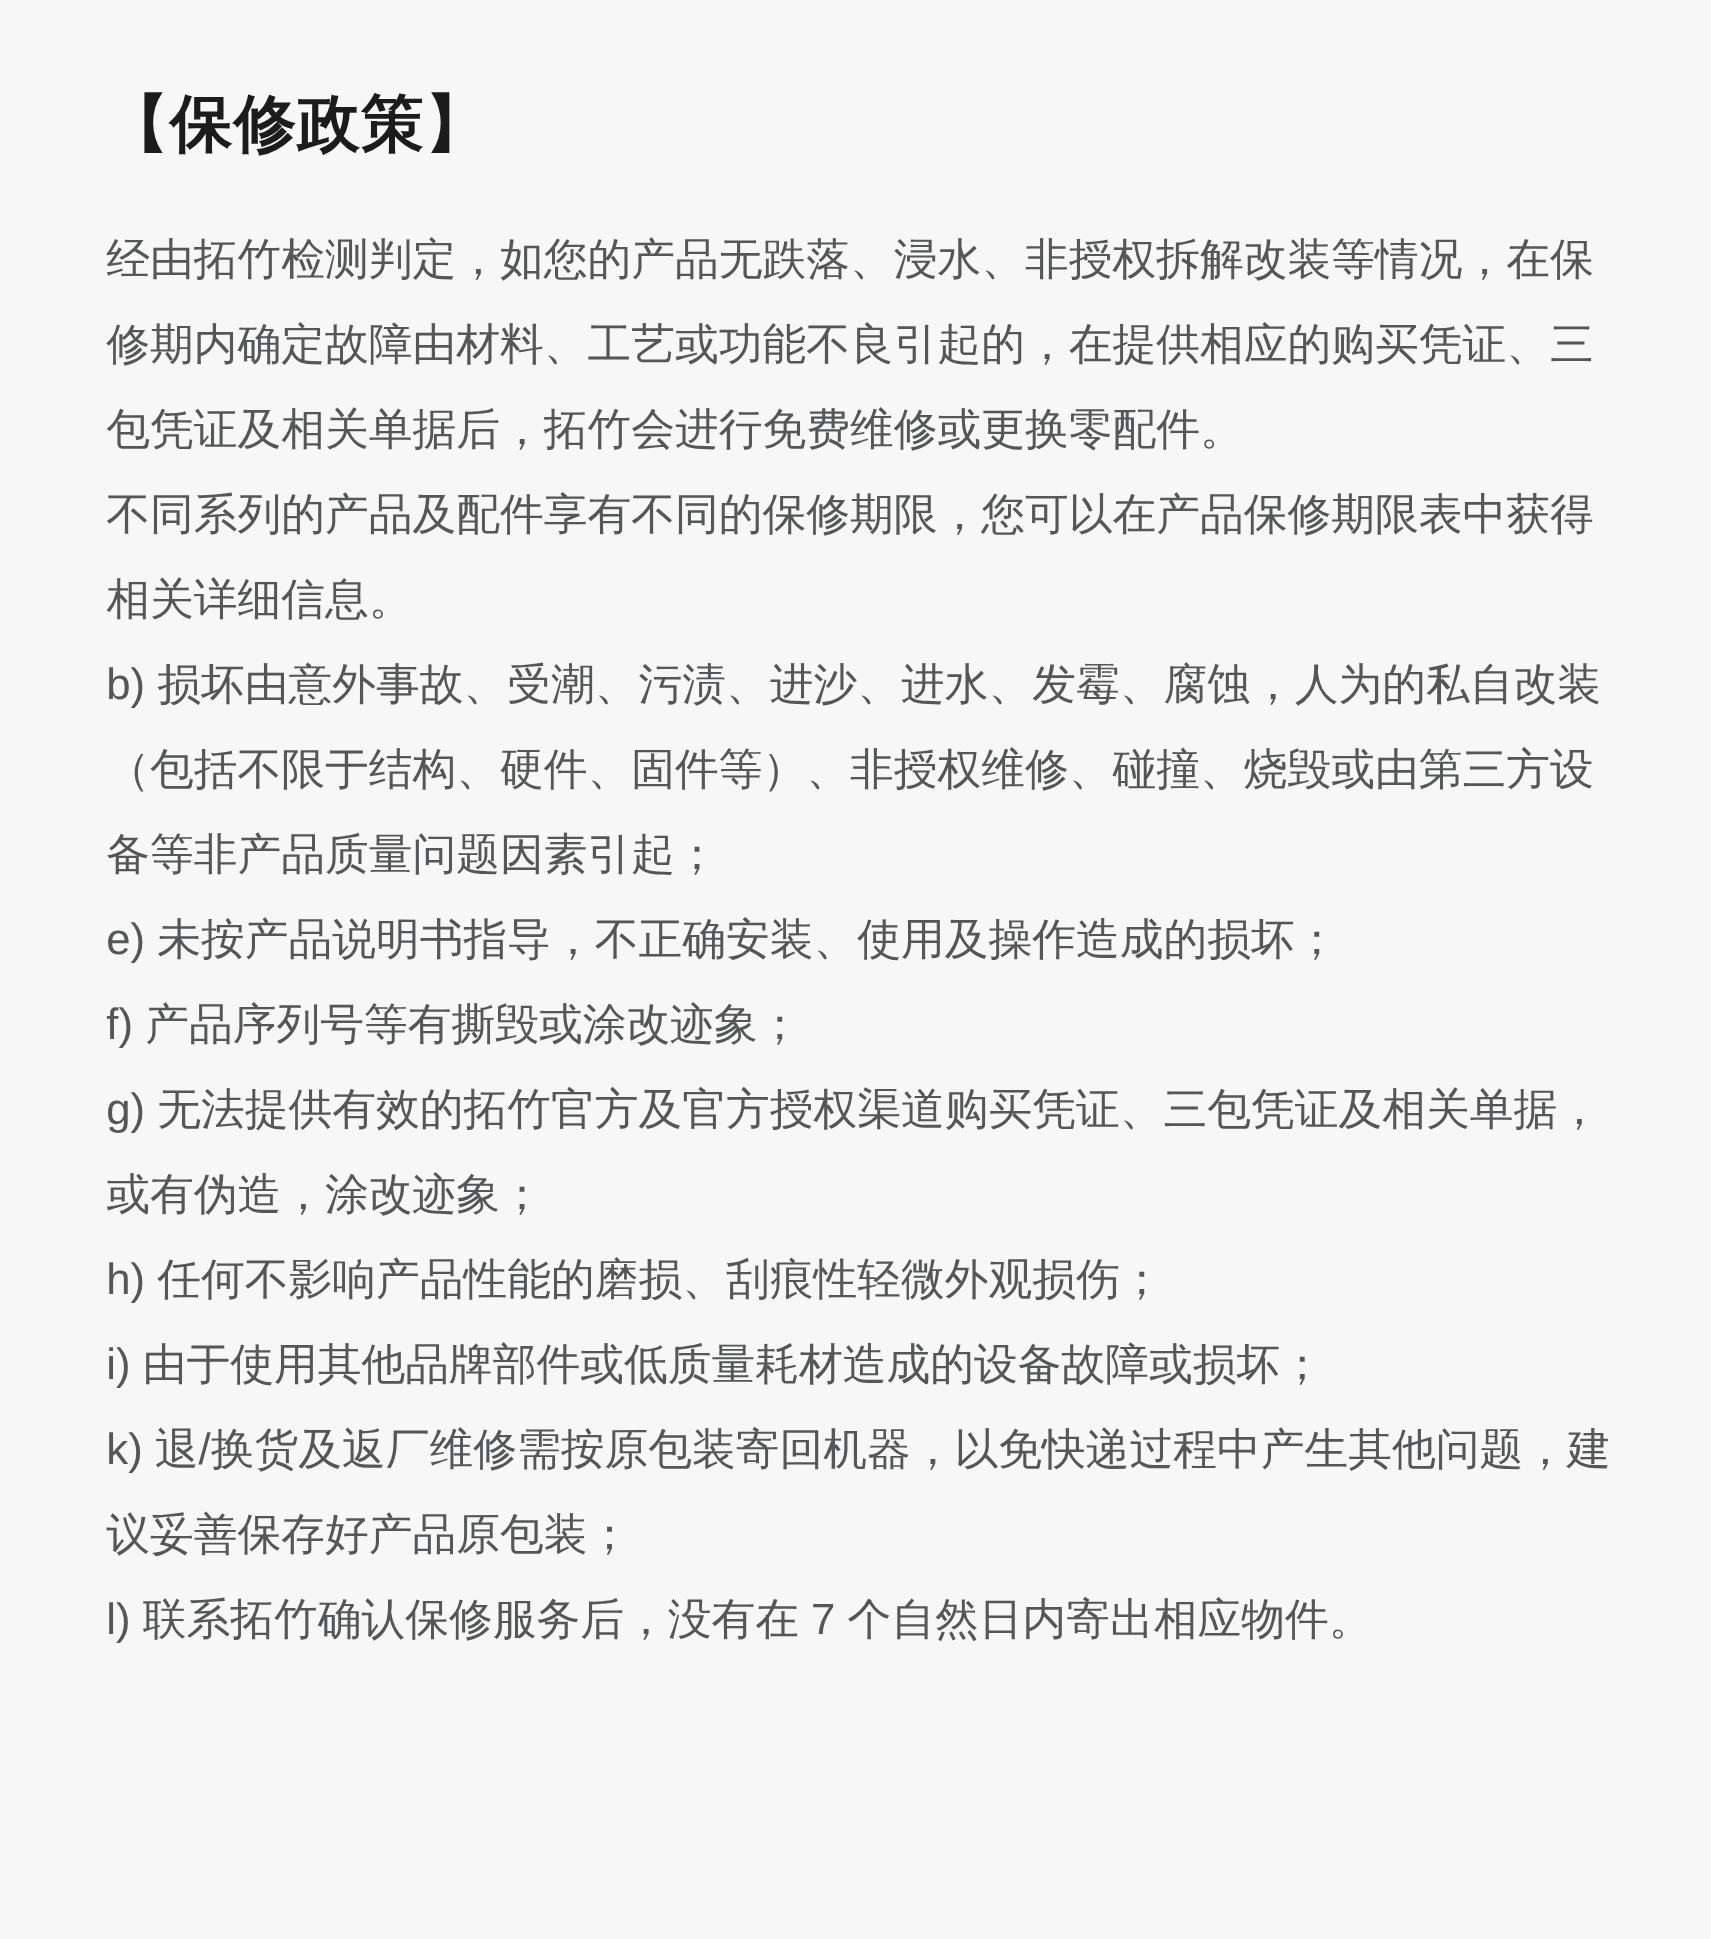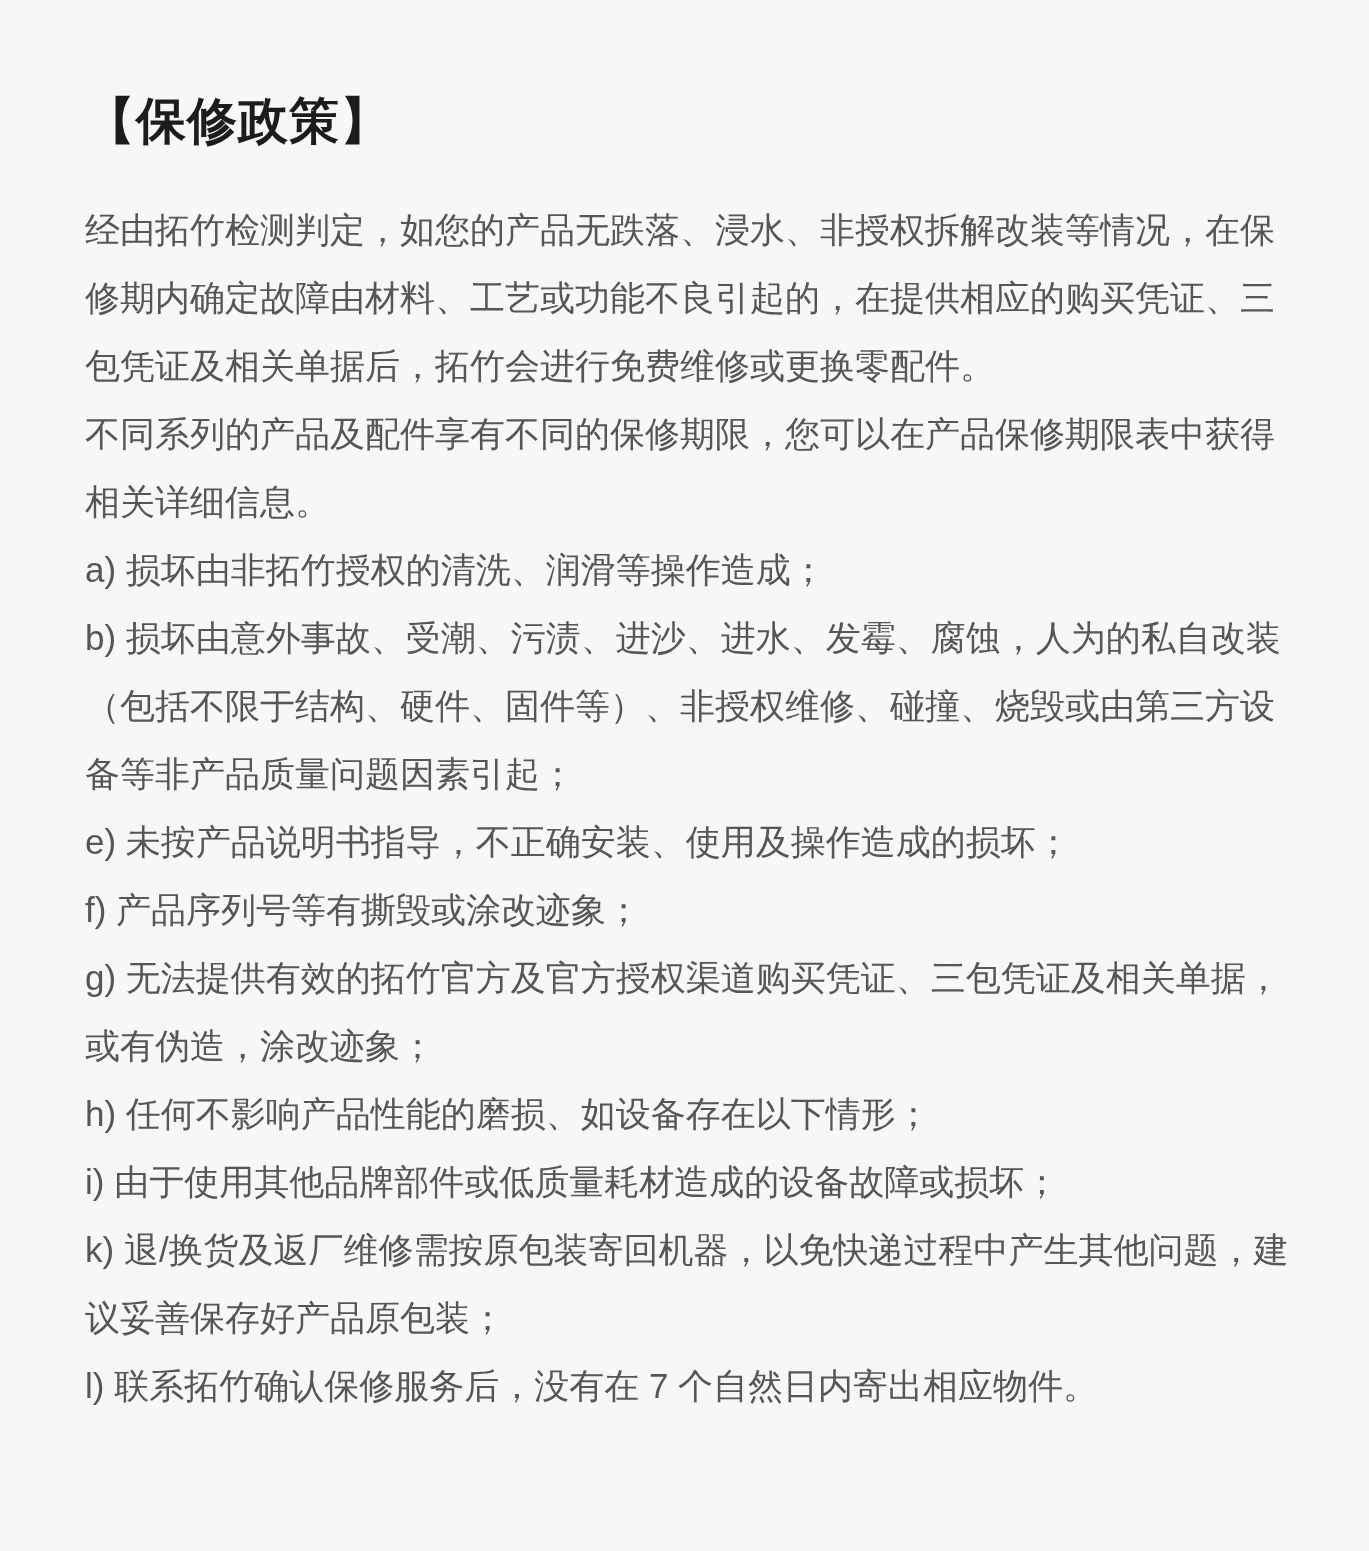--- a/index.html
+++ b/index.html
@@ -9,21 +9,21 @@
   body {
     width: 1369px;
     height: 1551px;
     background: #f7f7f7;
     font-family: "Liberation Sans", sans-serif;
     overflow: hidden;
   }
   .doc {
     box-sizing: border-box;
     width: 1174px;
-    padding: 88px 78px 0 85px;
+    padding: 66px 78px 0 85px;
   }
   .doc-title {
     margin: 0;
     padding: 0;
     font-size: 50px;
     font-weight: 600;
     letter-spacing: 1px;
     color: #1c1c1c;
     line-height: 66px;
   }
@@ -44,23 +44,22 @@
 </style>
 </head>
 <body>
 
 <div class="doc">
   <h1 class="doc-title">【保修政策】</h1>
 
   <div class="doc-body">
     <p>经由拓竹检测判定，如您的产品无跌落、浸水、非授权拆解改装等情况，在保修期内确定故障由材料、工艺或功能不良引起的，在提供相应的购买凭证、三包凭证及相关单据后，拓竹会进行免费维修或更换零配件。</p>
     <p>不同系列的产品及配件享有不同的保修期限，您可以在产品保修期限表中获得相关详细信息。</p>
-    <p>a) 损坏由非拓竹授权的清洗、润滑等操作造成；</p>
     <p>b) 损坏由意外事故、受潮、污渍、进沙、进水、发霉、腐蚀，人为的私自改装（包括不限于结构、硬件、固件等）、非授权维修、碰撞、烧毁或由第三方设备等非产品质量问题因素引起；</p>
     <p>e) 未按产品说明书指导，不正确安装、使用及操作造成的损坏；</p>
     <p>f) 产品序列号等有撕毁或涂改迹象；</p>
     <p>g) 无法提供有效的拓竹官方及官方授权渠道购买凭证、三包凭证及相关单据，或有伪造，涂改迹象；</p>
-    <p>h) 任何不影响产品性能的磨损、如设备存在以下情形；</p>
+    <p>h) 任何不影响产品性能的磨损、刮痕性轻微外观损伤；</p>
     <p>i) 由于使用其他品牌部件或低质量耗材造成的设备故障或损坏；</p>
     <p>k) 退/换货及返厂维修需按原包装寄回机器，以免快递过程中产生其他问题，建议妥善保存好产品原包装；</p>
     <p>l)  联系拓竹确认保修服务后，没有在 7 个自然日内寄出相应物件。</p>
   </div>
 </div>
 
 </body></html>

